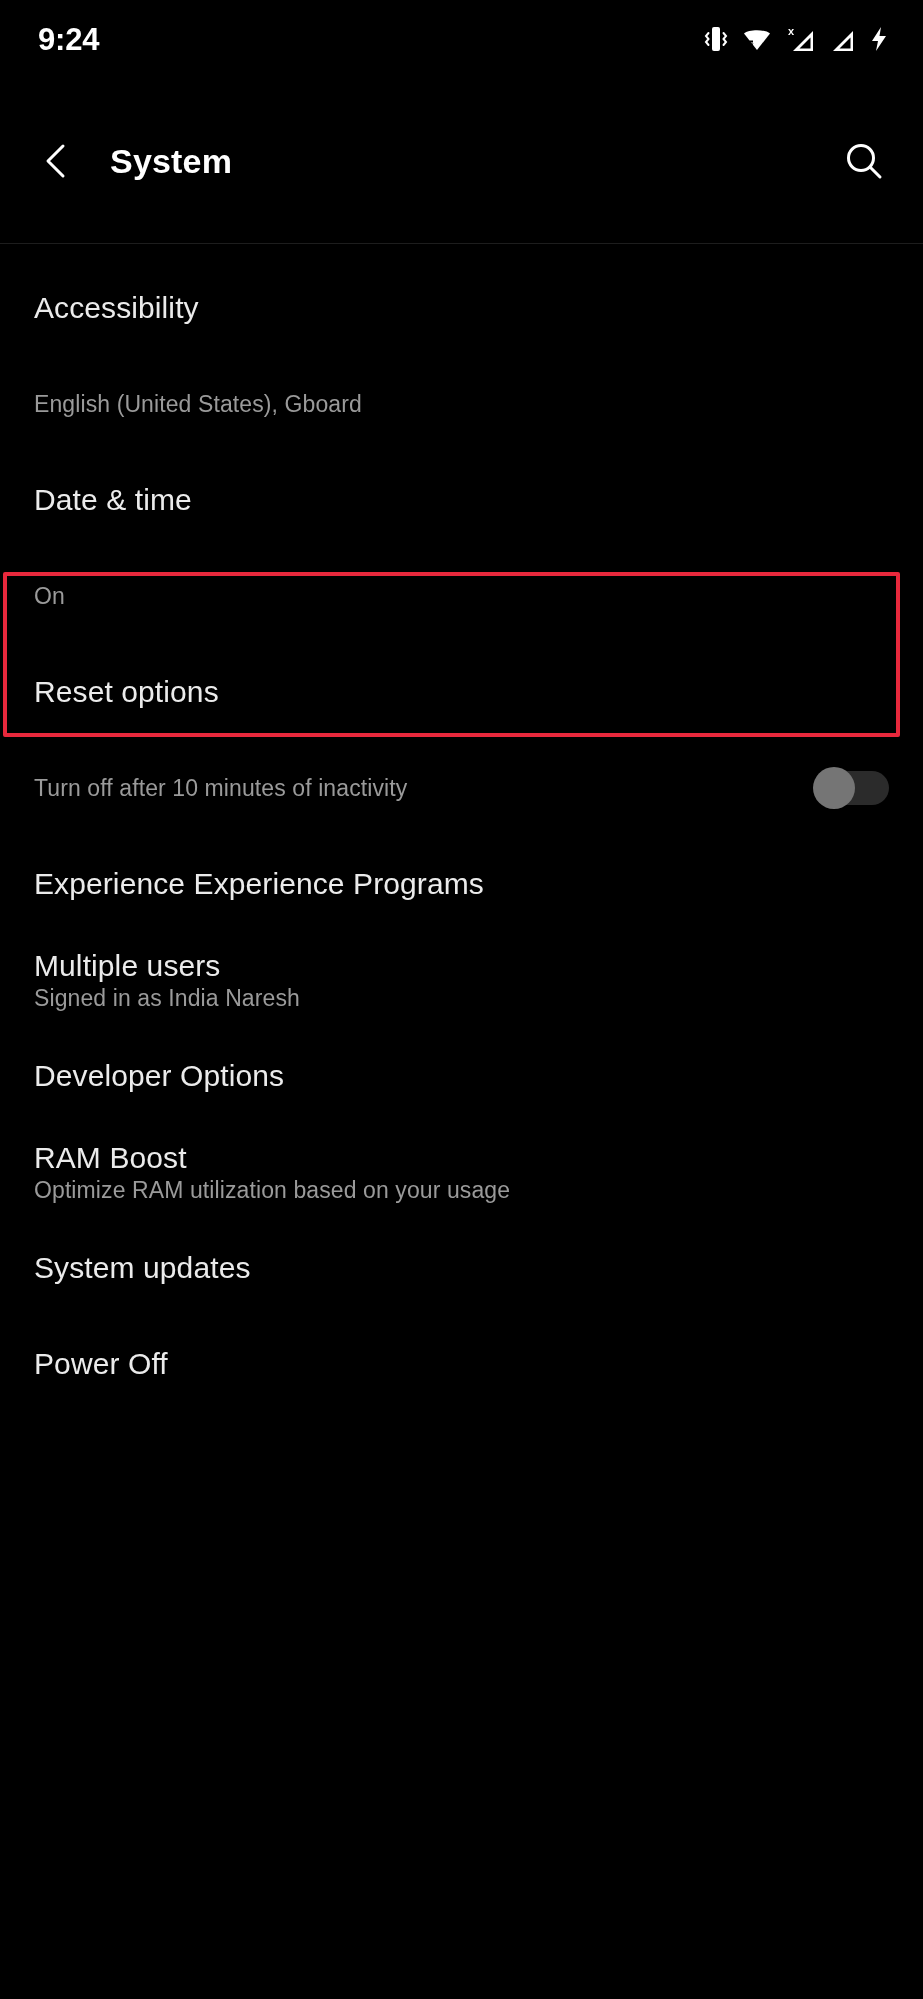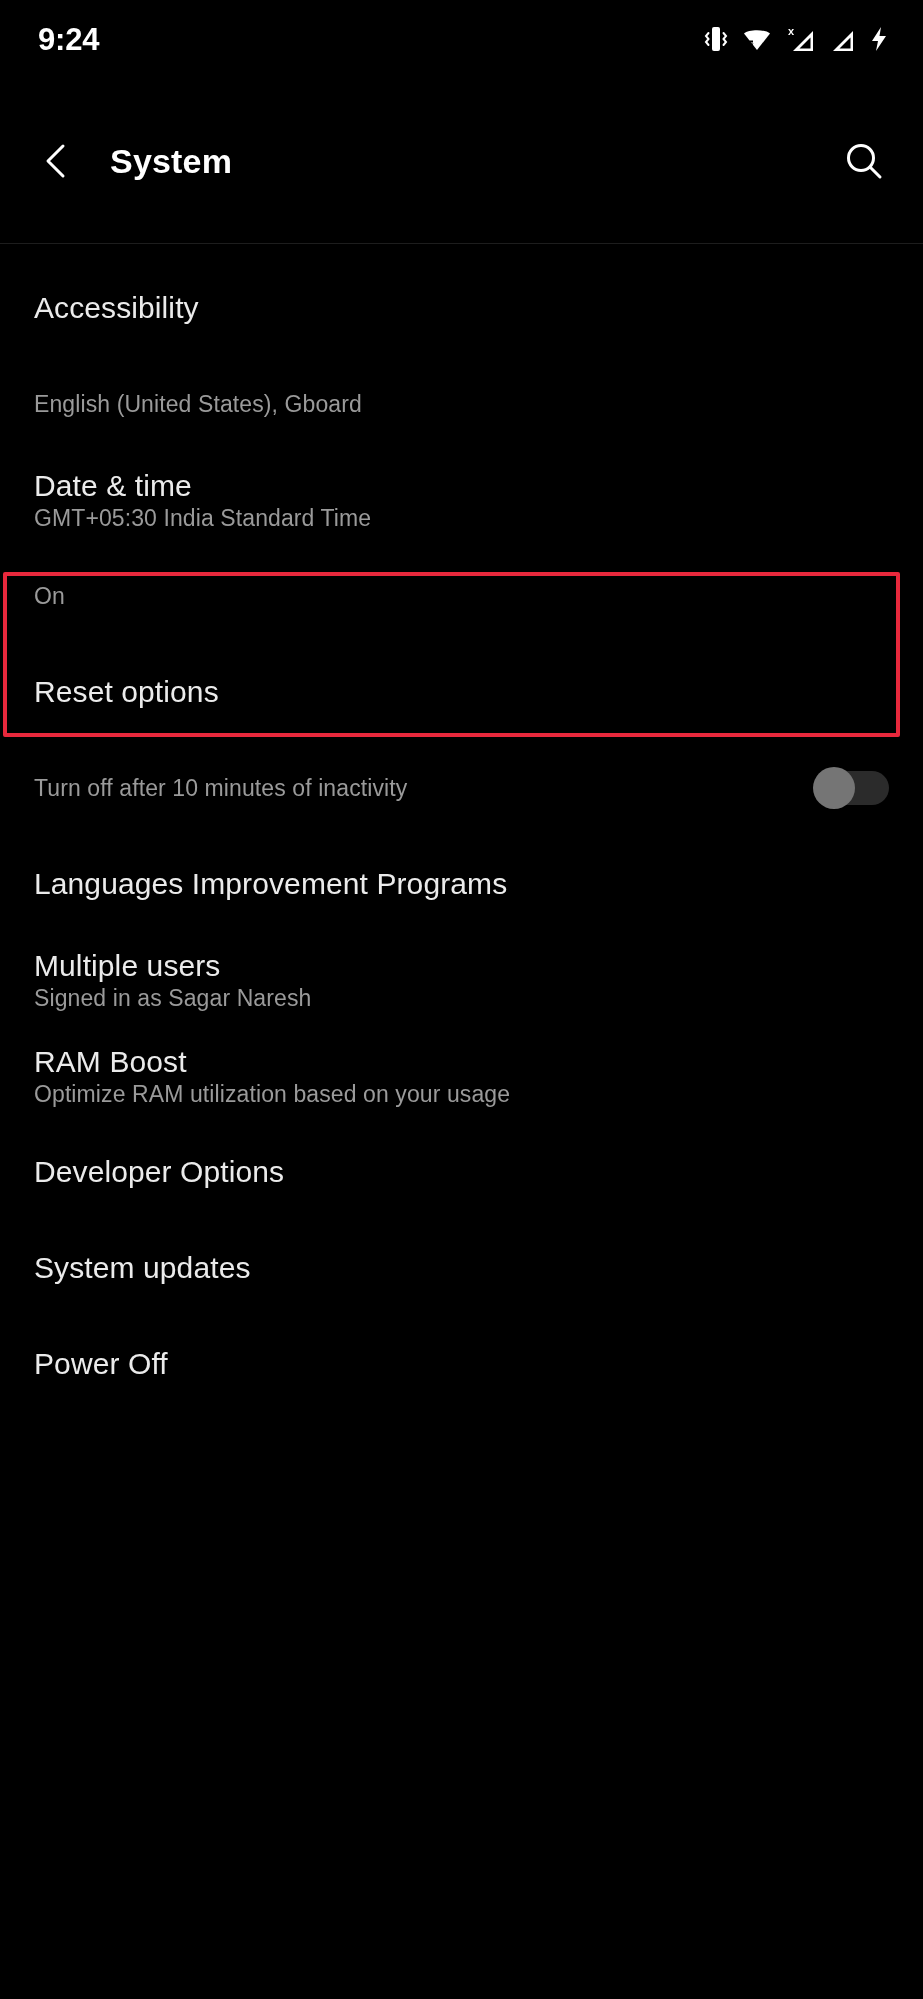--- a/index.html
+++ b/index.html
@@ -226,21 +226,20 @@
 
     <div class="row">
       <div class="row-text">
         <div class="row-sub">English (United States), Gboard</div>
       </div>
     </div>
 
     <div class="row">
       <div class="row-text">
         <div class="row-title">Date &amp; time</div>
-        <div class="row-sub">GMT+05:30 India Standard Time</div>
       </div>
     </div>
 
     <div class="row">
       <div class="row-text">
         <div class="row-sub">On</div>
       </div>
     </div>
 
     <div class="row">
@@ -253,46 +252,46 @@
       <div class="row-text">
         <div class="row-sub">Turn off after 10 minutes of inactivity</div>
       </div>
       <div class="toggle">
         <div class="thumb"></div>
       </div>
     </div>
 
     <div class="row no-sub">
       <div class="row-text">
-        <div class="row-title">Languages Improvement Programs</div>
+        <div class="row-title">Experience Experience Programs</div>
       </div>
     </div>
 
     <div class="row">
       <div class="row-text">
         <div class="row-title">Multiple users</div>
-        <div class="row-sub">Signed in as Sagar Naresh</div>
+        <div class="row-sub">Signed in as India Naresh</div>
+      </div>
+    </div>
+
+    <div class="row no-sub">
+      <div class="row-text">
+        <div class="row-title">Developer Options</div>
       </div>
     </div>
 
     <div class="row">
       <div class="row-text">
         <div class="row-title">RAM Boost</div>
         <div class="row-sub">Optimize RAM utilization based on your usage</div>
       </div>
     </div>
 
     <div class="row no-sub">
       <div class="row-text">
-        <div class="row-title">Developer Options</div>
-      </div>
-    </div>
-
-    <div class="row no-sub">
-      <div class="row-text">
         <div class="row-title">System updates</div>
       </div>
     </div>
 
     <div class="row no-sub">
       <div class="row-text">
         <div class="row-title">Power Off</div>
       </div>
     </div>
 

